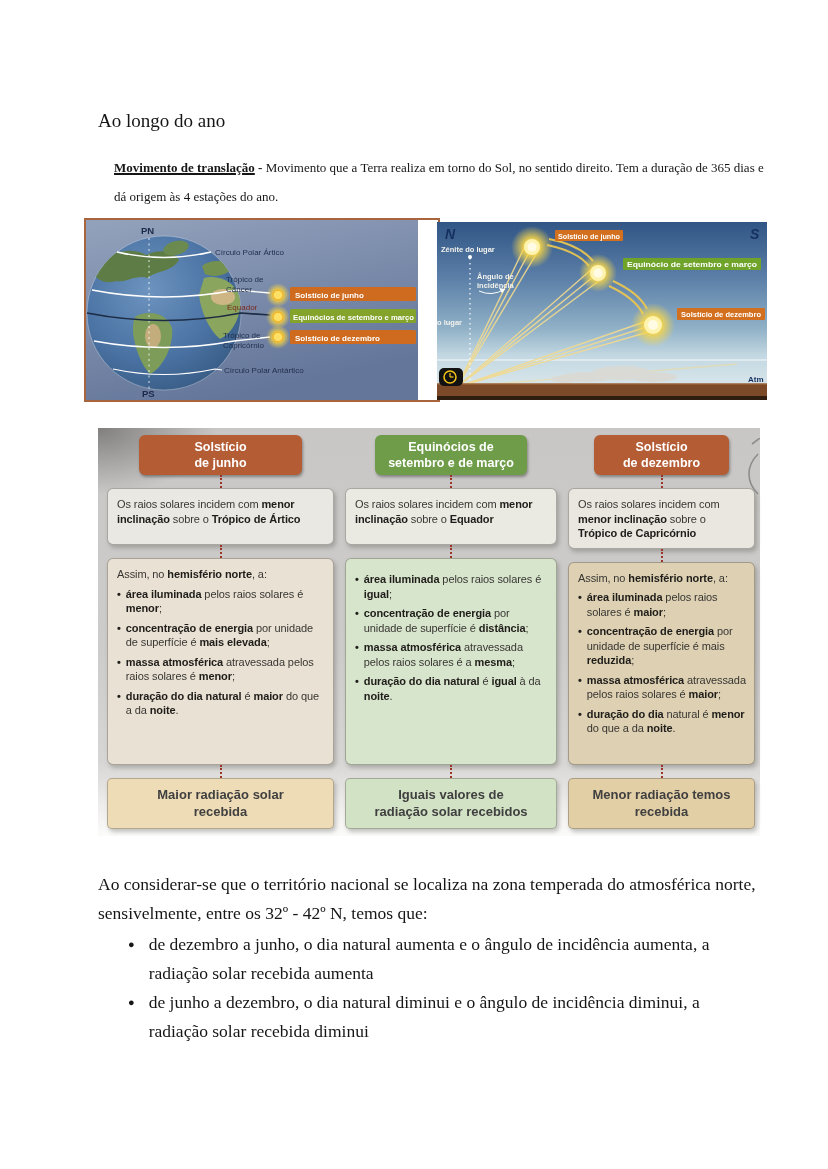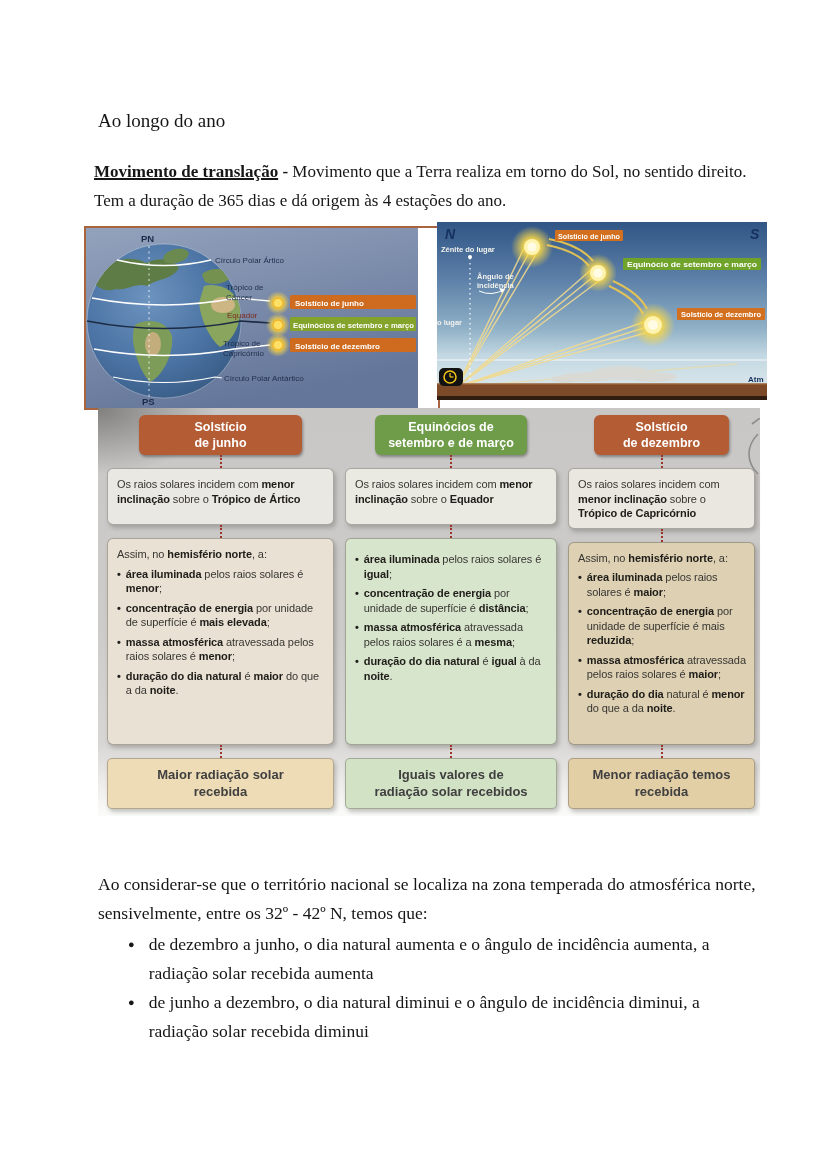--- a/index.html
+++ b/index.html
@@ -1,36 +1,36 @@
 <!DOCTYPE html>
 <html lang="pt"><head>
 <meta charset="utf-8">
 <style>
   html,body{margin:0;padding:0}
   body{width:828px;height:1169px;position:relative;background:#ffffff;
        font-family:"Liberation Serif", serif;color:#161616;overflow:hidden}
 
   
   .doc-title{position:absolute;left:98px;top:97px;font-size:19px;font-weight:normal}
-  .intro{position:absolute;left:94px;top:140px;width:664px;font-size:17px;line-height:29px}
+  .intro{position:absolute;left:114px;top:140px;width:664px;font-size:13px;line-height:29px}
   .intro .lead{font-weight:bold;text-decoration:underline;text-decoration-thickness:1.5px}
   .intro .dash{font-weight:bold}
   .closing{position:absolute;left:98px;top:870px;width:664px;font-size:17.5px;line-height:29px}
   .pbullets{margin-top:2px;margin-left:30px;width:592px}
   .pbul{display:flex;gap:14px;line-height:29px}
   .pdot{font-size:11px;line-height:29px;flex:0 0 auto}
 
   
   .fig{position:absolute;overflow:hidden}
-  #fig-globe{left:84px;top:226px;width:356px;height:184px;border:2px solid #a8643c;box-sizing:border-box}
+  #fig-globe{left:84px;top:218px;width:356px;height:184px;border:2px solid #a8643c;box-sizing:border-box}
   #fig-sun{left:437px;top:222px;width:330px;height:178px}
   svg text{font-family:"Liberation Sans", sans-serif}
 
   
-  .photo{position:absolute;left:98px;top:408px;width:662px;height:408px;
+  .photo{position:absolute;left:98px;top:428px;width:662px;height:408px;
     background:
       radial-gradient(170px 95px at 0% 0%, rgba(58,56,54,.5), rgba(58,56,54,0) 70%),
       linear-gradient(180deg,#c9c7c5 0%,#cecccb 55%,#d8d6d4 82%,#efeeec 93%,#fbfbfa 100%);
   }
   .tgrid{display:grid;grid-template-columns:227px 212px 187px;column-gap:11px;padding:7px 0 0 9px}
   .tcol{display:flex;flex-direction:column;height:394px;font-family:"Liberation Sans", sans-serif}
   .thead{align-self:center;width:72%;min-height:40px;border-radius:6px;color:#fff;
          font-weight:bold;font-size:12.5px;line-height:1.3;white-space:pre-line;text-align:center;
          display:flex;align-items:center;justify-content:center;
          box-shadow:1px 2px 3px rgba(0,0,0,.35);padding:2px 4px;box-sizing:border-box}

